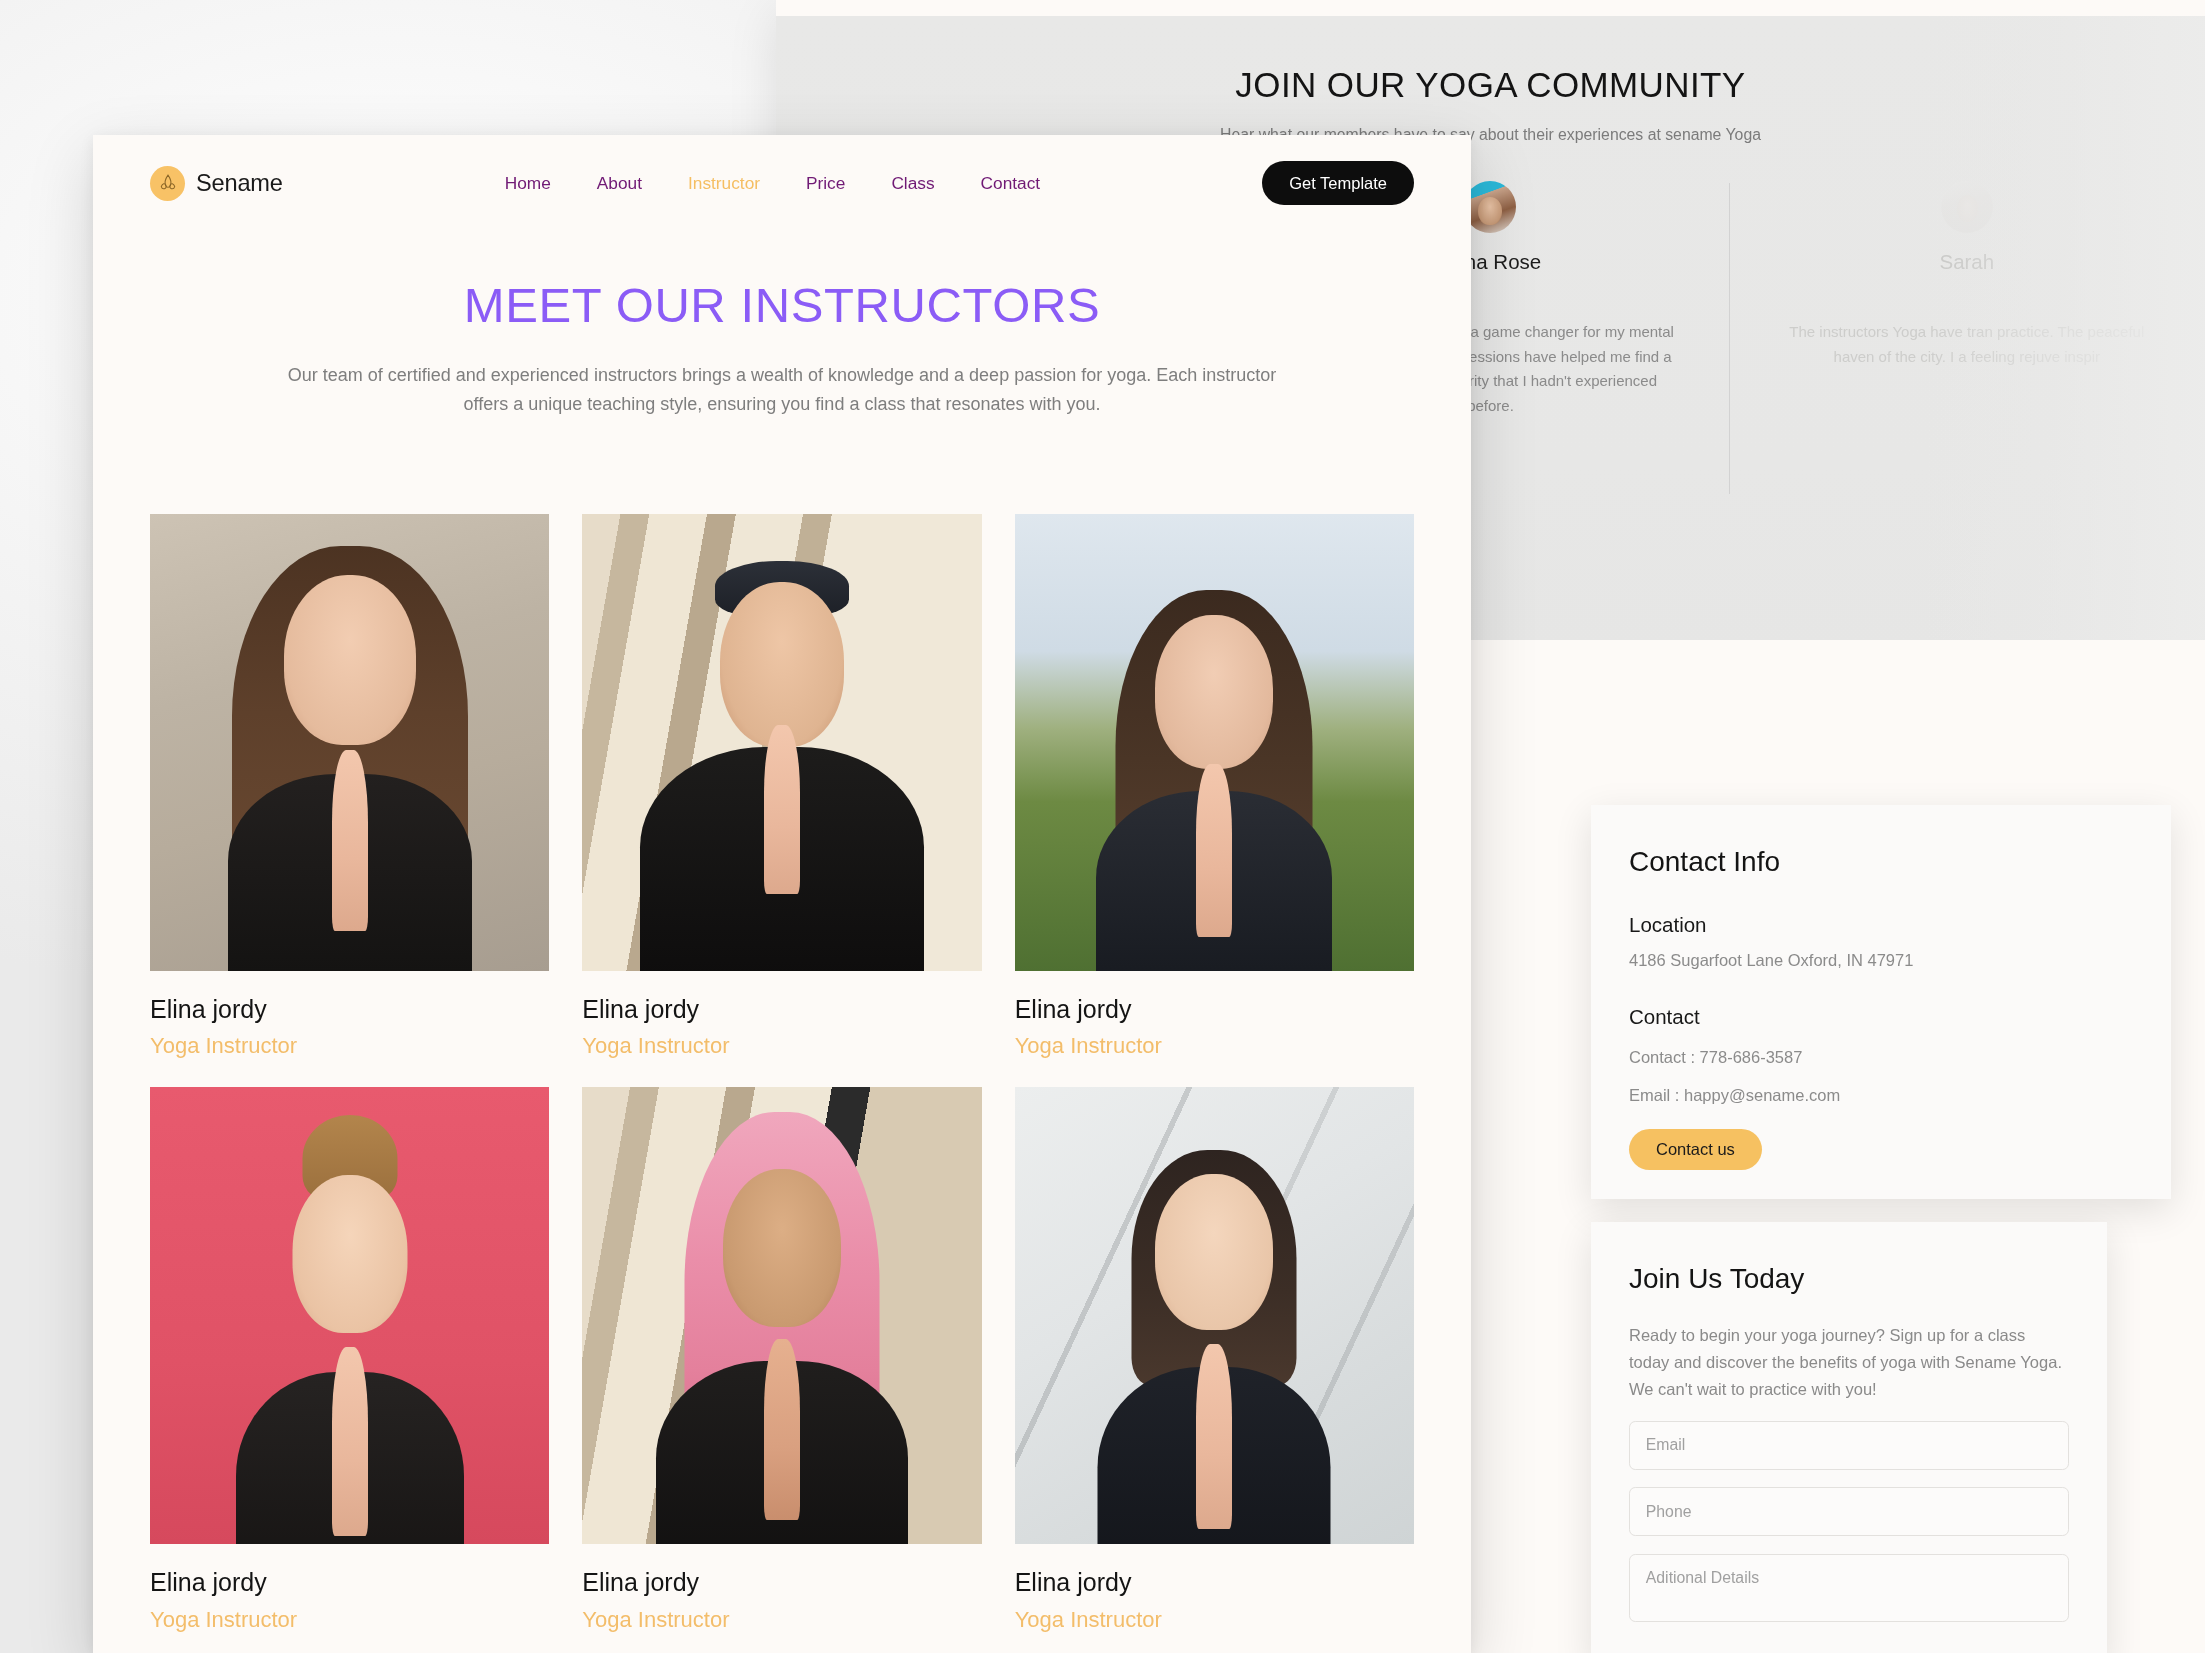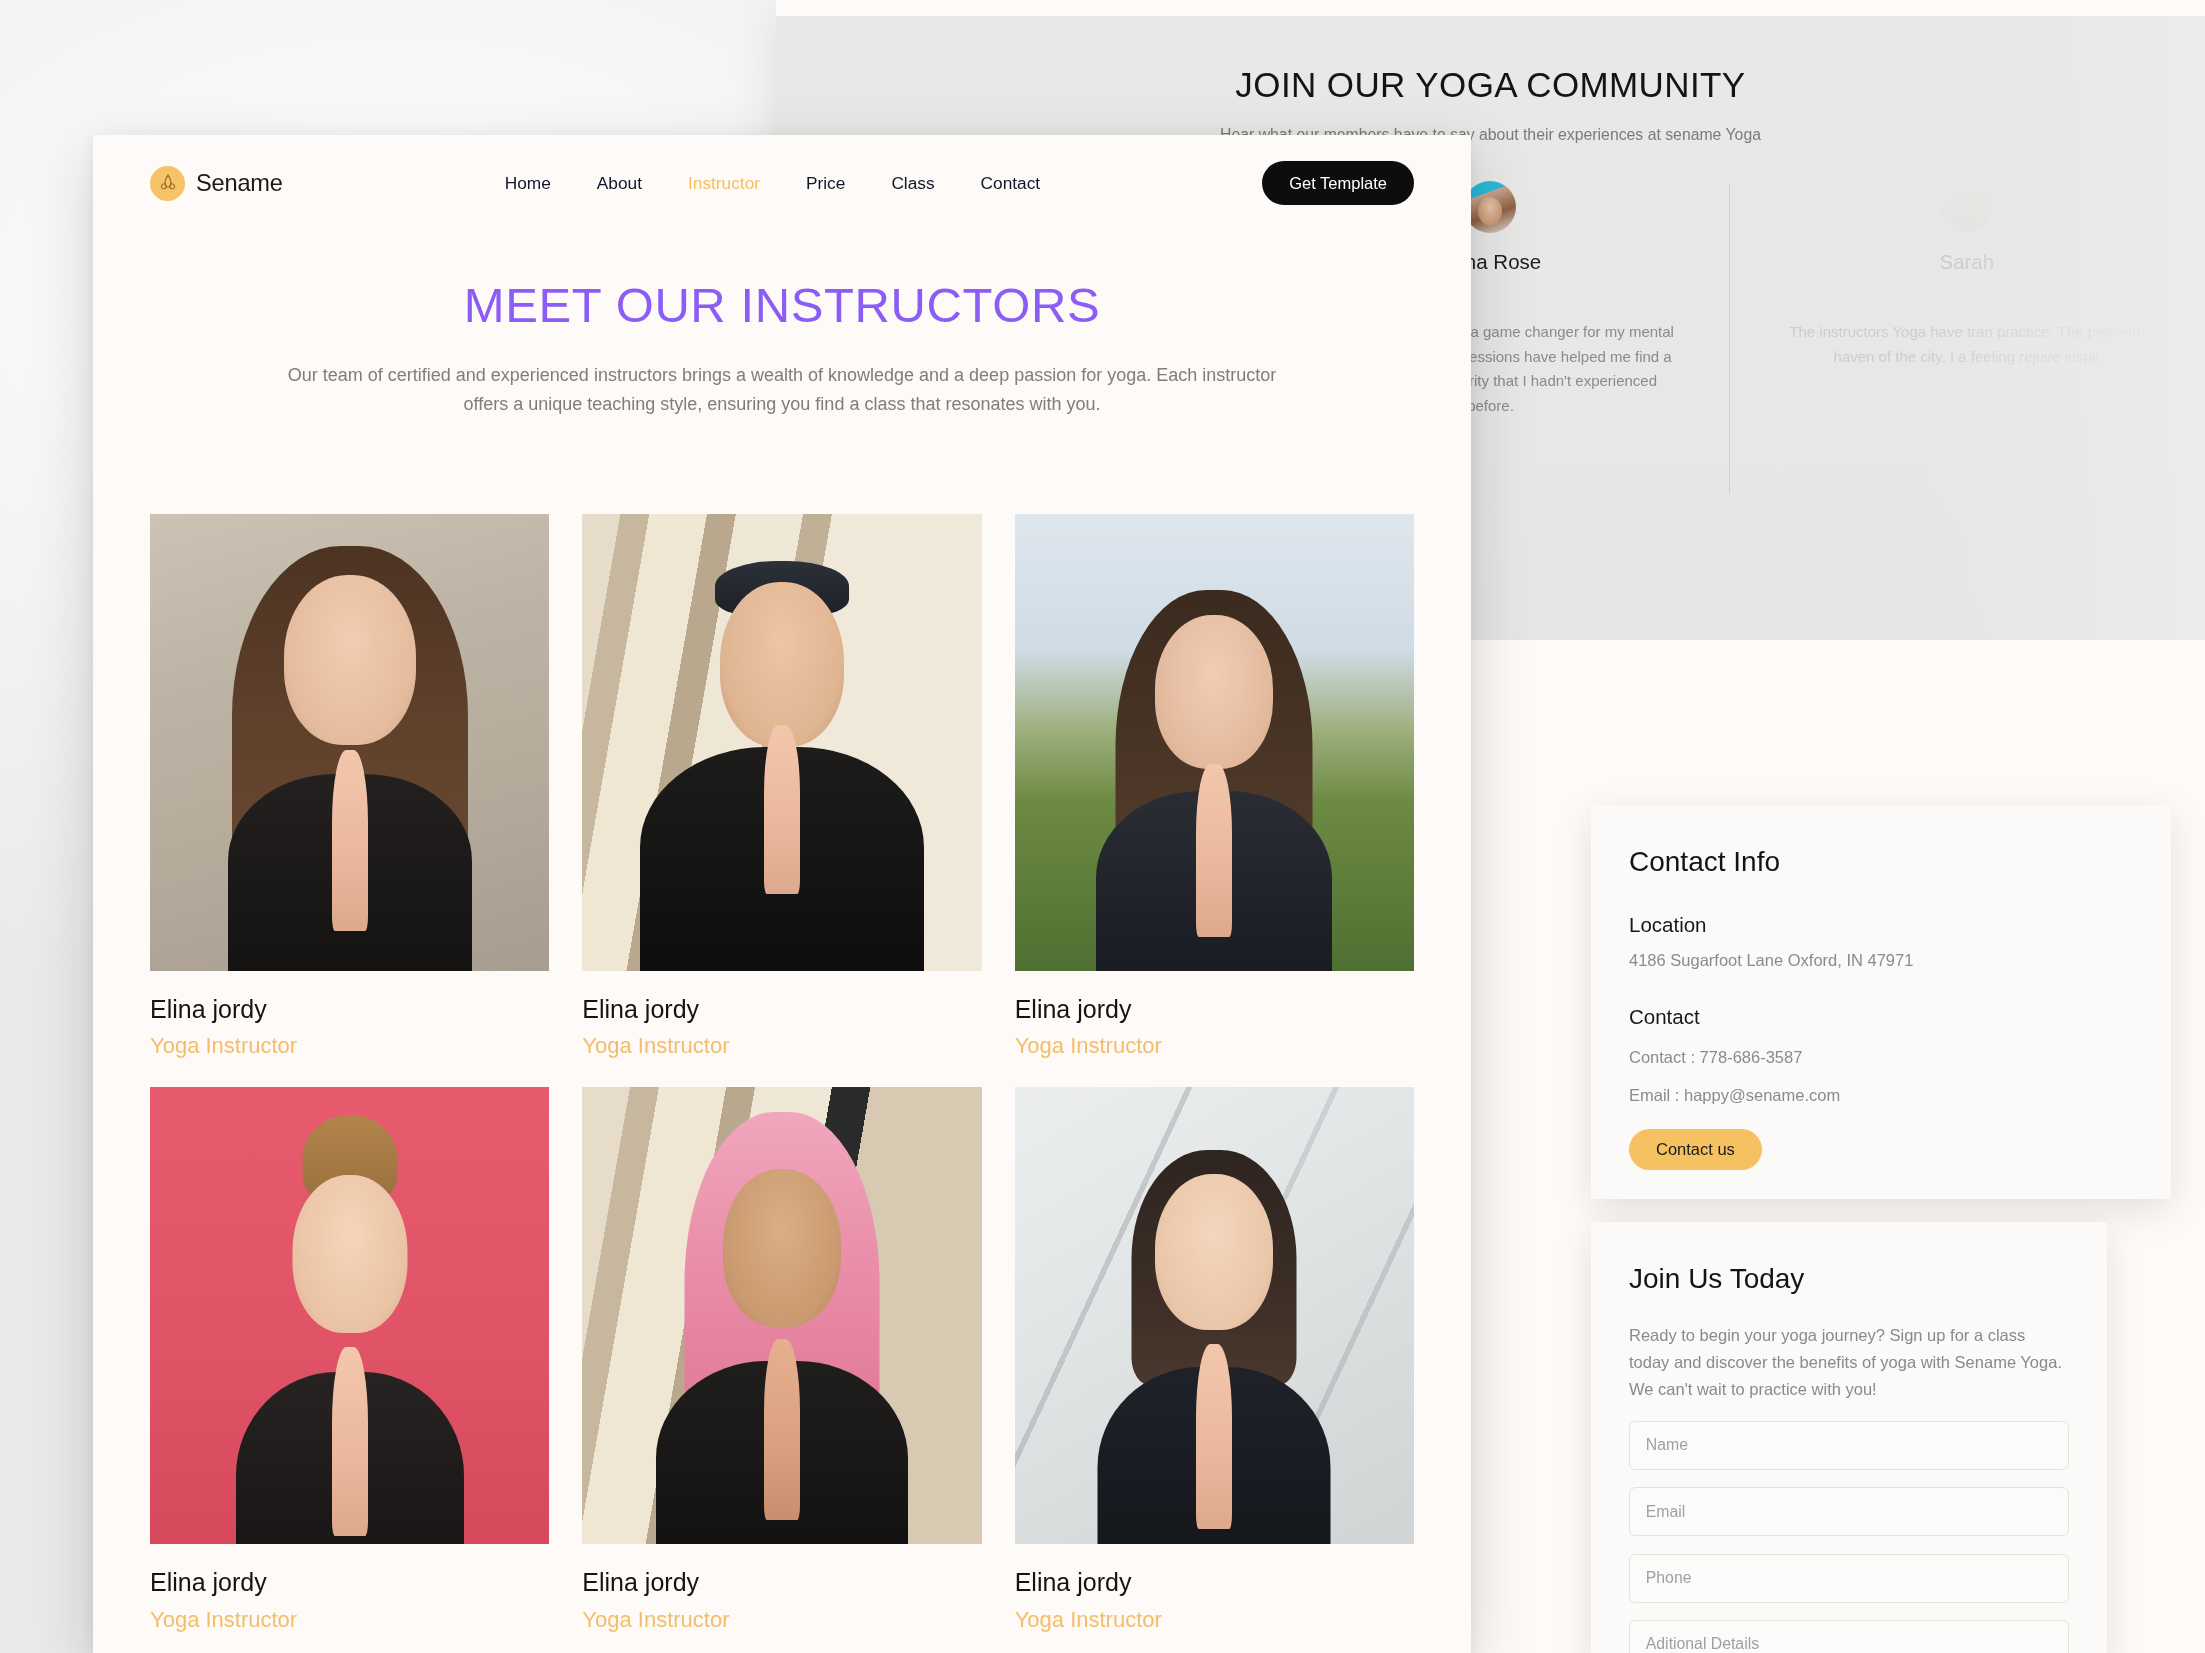--- a/index.html
+++ b/index.html
@@ -131,21 +131,21 @@
   .brand { display:flex; align-items:center; gap:11px; }
   .brand-mark {
     width:35px; height:35px; border-radius:50%; background:#f8c266;
     display:flex; align-items:center; justify-content:center;
   }
   .brand-name { font-size:23.6px; color:#1a1a1a; letter-spacing:-0.2px; }
   #nav-links {
     flex:1; display:flex; justify-content:center; gap:46px;
   }
   #nav-links a {
-    font-size:17.3px; color:#0f172a; text-decoration:none;
+    font-size:17.3px; color:#701a75; text-decoration:none;
   }
   #nav-links a.active { color:#f5be62; }
   #get-template {
     background:#0d0d0d; color:#fff; border:none; border-radius:787px;
     padding:12.6px 27px; font-size:16.5px; cursor:pointer;
     font-family:"Liberation Sans", sans-serif;
   }
 
   #hero { text-align:center; padding:46px 0 0 0; }
   #hero h1 {
@@ -266,21 +266,20 @@
   <div class="ci-v">4186 Sugarfoot Lane Oxford, IN 47971</div>
   <div class="ci-h">Contact</div>
   <div class="ci-line">Contact : 778-686-3587</div>
   <div class="ci-line">Email : happy@sename.com</div>
   <button id="contact-btn">Contact us</button>
 </div>
 
 <div class="float-card" id="join-card">
   <div class="jt">Join Us Today</div>
   <div class="jd">Ready to begin your yoga journey? Sign up for a class today and discover the benefits of yoga with Sename Yoga. We can't wait to practice with you!</div>
-  <input class="field" type="text" placeholder="Name" style="">
   <input class="field" type="text" placeholder="Email" style="">
   <input class="field" type="text" placeholder="Phone" style="">
   <textarea class="field textarea" placeholder="Aditional Details" style=""></textarea>
 </div>
 
 <div id="front-page">
 
   <header id="navbar">
     <div class="brand">
       <span class="brand-mark">

